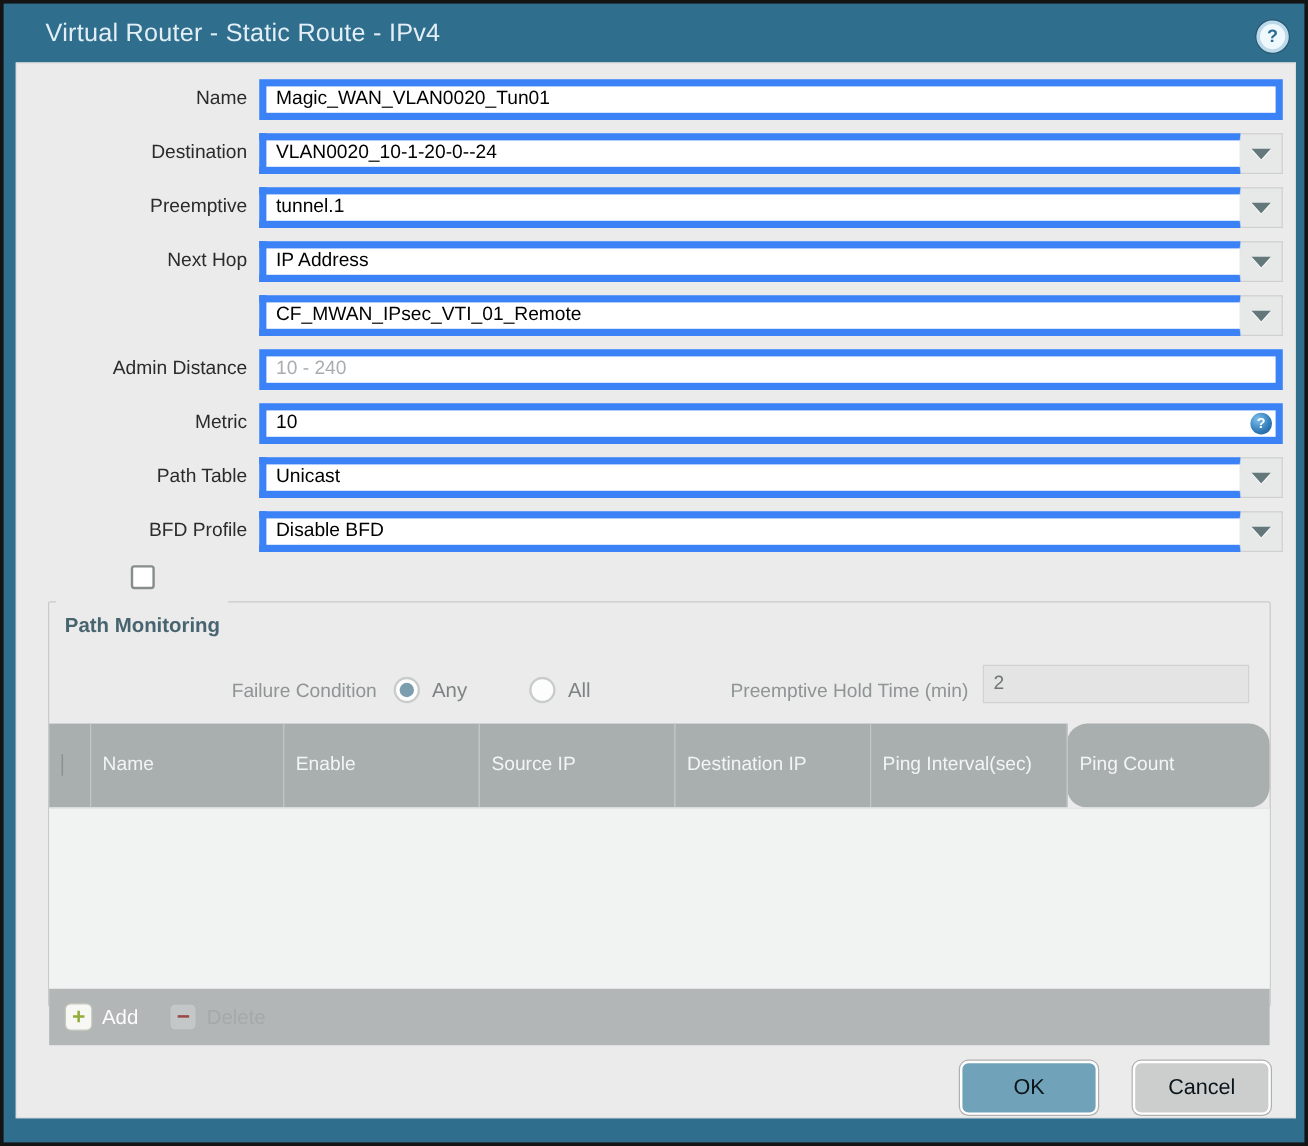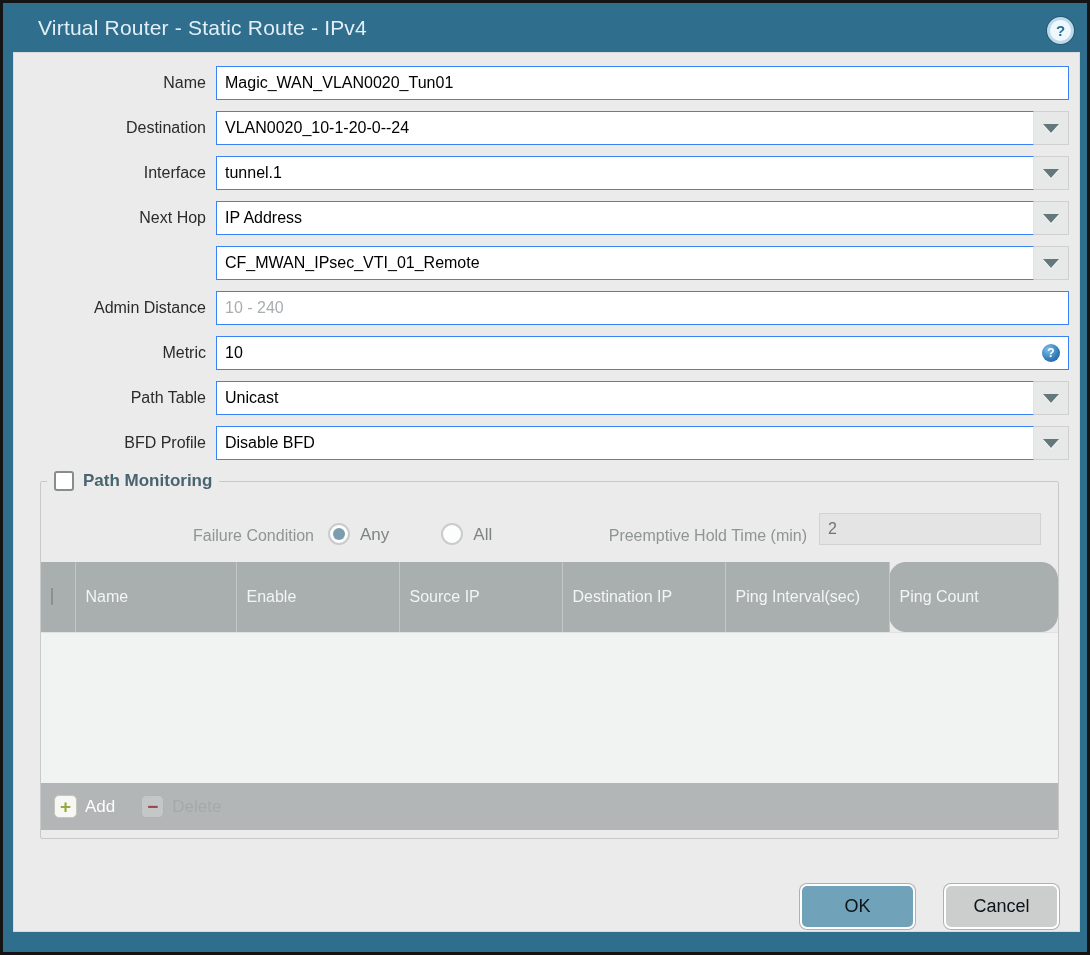--- a/index.html
+++ b/index.html
@@ -28,21 +28,21 @@
     background:#ebebeb;box-shadow:inset 0 0 0 1px #dcdcdc;
   }
   .form{padding-top:14px;}
   .row{display:flex;align-items:center;height:34px;margin:0 11px 11px 0;}
   .row .lbl{
     width:203px;text-align:right;padding-right:10px;box-sizing:border-box;
     color:#2b2b2b;font-size:16px;flex:none;white-space:nowrap;
   }
   .fieldwrap{flex:1;height:34px;display:flex;position:relative;}
   .tinput{
-    flex:1;height:34px;border:1px solid #3b82f6;background:#fff;
+    flex:1;height:34px;border:6px solid #3b82f6;background:#fff;
     font-size:16px;padding:0 8px;box-sizing:border-box;color:#000;
     font-family:inherit;outline:none;min-width:0;
   }
   .tinput::placeholder{color:#a9adb0;}
   .combo .tinput{border-right:1px solid #e2e2e2;}
   .dd-btn{
     width:35px;height:34px;flex:none;background:#e7e8e8;
     border:1px solid #d0d0d0;border-left:none;box-sizing:border-box;
     display:flex;align-items:center;justify-content:center;cursor:pointer;
   }
@@ -55,21 +55,21 @@
     background:radial-gradient(circle at 35% 30%,#7fc0ec,#2f7ab8 60%,#1c5a94);
     color:#fff;font-size:12px;font-weight:bold;display:flex;align-items:center;
     justify-content:center;cursor:pointer;box-shadow:0 0 0 1px rgba(255,255,255,.6);
   }
   
   fieldset.pm{
     margin:6px 21px 0 27px;border:1px solid #c9c9c9;border-radius:2px;
     padding:0;height:366px;position:relative;box-sizing:content-box;
   }
   legend.pm-legend{
-    display:flex;align-items:center;gap:9px;margin-left:6px;padding:0 7px;
+    display:flex;align-items:center;gap:21px;margin-left:6px;padding:0 7px;flex-direction:column;
   }
   .checkbox{
     width:20px;height:20px;background:#fff;border:2px solid #878c8c;
     border-radius:3px;box-sizing:border-box;cursor:pointer;flex:none;
   }
   .pm-title{color:#47646f;font-weight:bold;font-size:17px;}
   .pm-controls{display:flex;align-items:flex-end;margin-top:20px;height:34px;}
   .dim{color:#8f9494;font-size:16px;}
   .fc-label{width:287px;text-align:right;padding-right:14px;box-sizing:border-box;white-space:nowrap;}
   .radio{
@@ -153,21 +153,21 @@
         <span class="lbl">Destination</span>
         <div class="fieldwrap combo">
           <input class="tinput" type="text" value="VLAN0020_10-1-20-0--24" style="">
           <div class="dd-btn">
             <span class="dd-tri"></span>
           </div>
         </div>
       </div>
 
       <div class="row">
-        <span class="lbl">Interface</span>
+        <span class="lbl">Preemptive</span>
         <div class="fieldwrap combo">
           <input class="tinput" type="text" value="tunnel.1" style="">
           <div class="dd-btn">
             <span class="dd-tri"></span>
           </div>
         </div>
       </div>
 
       <div class="row">
         <span class="lbl">Next Hop</span>

